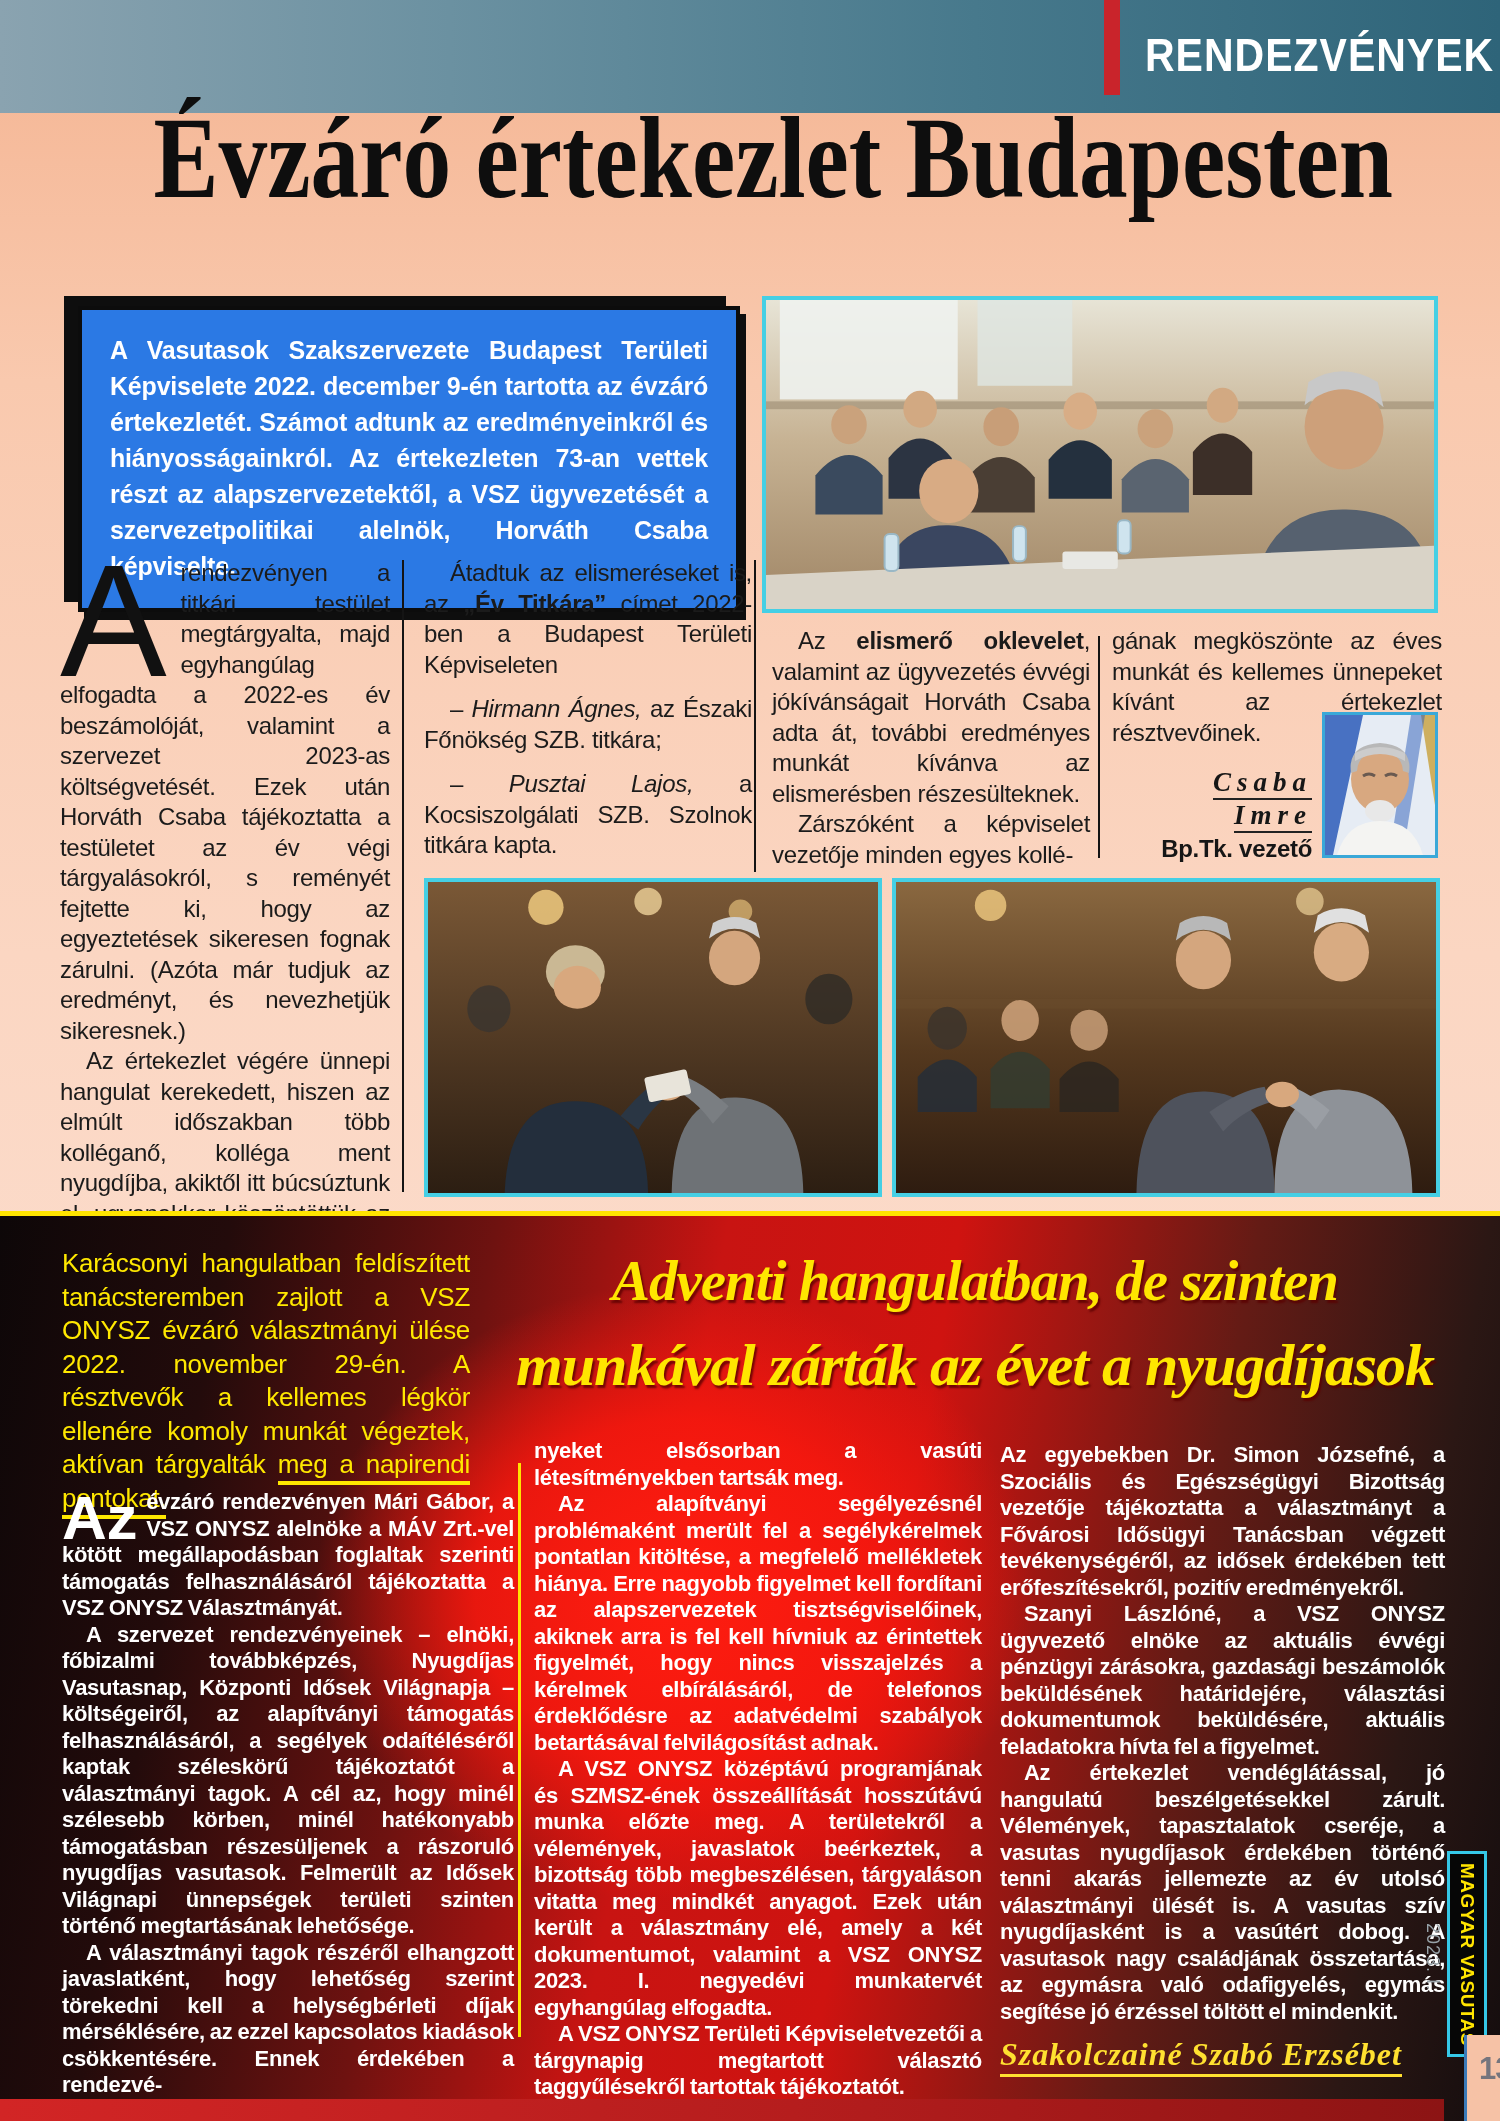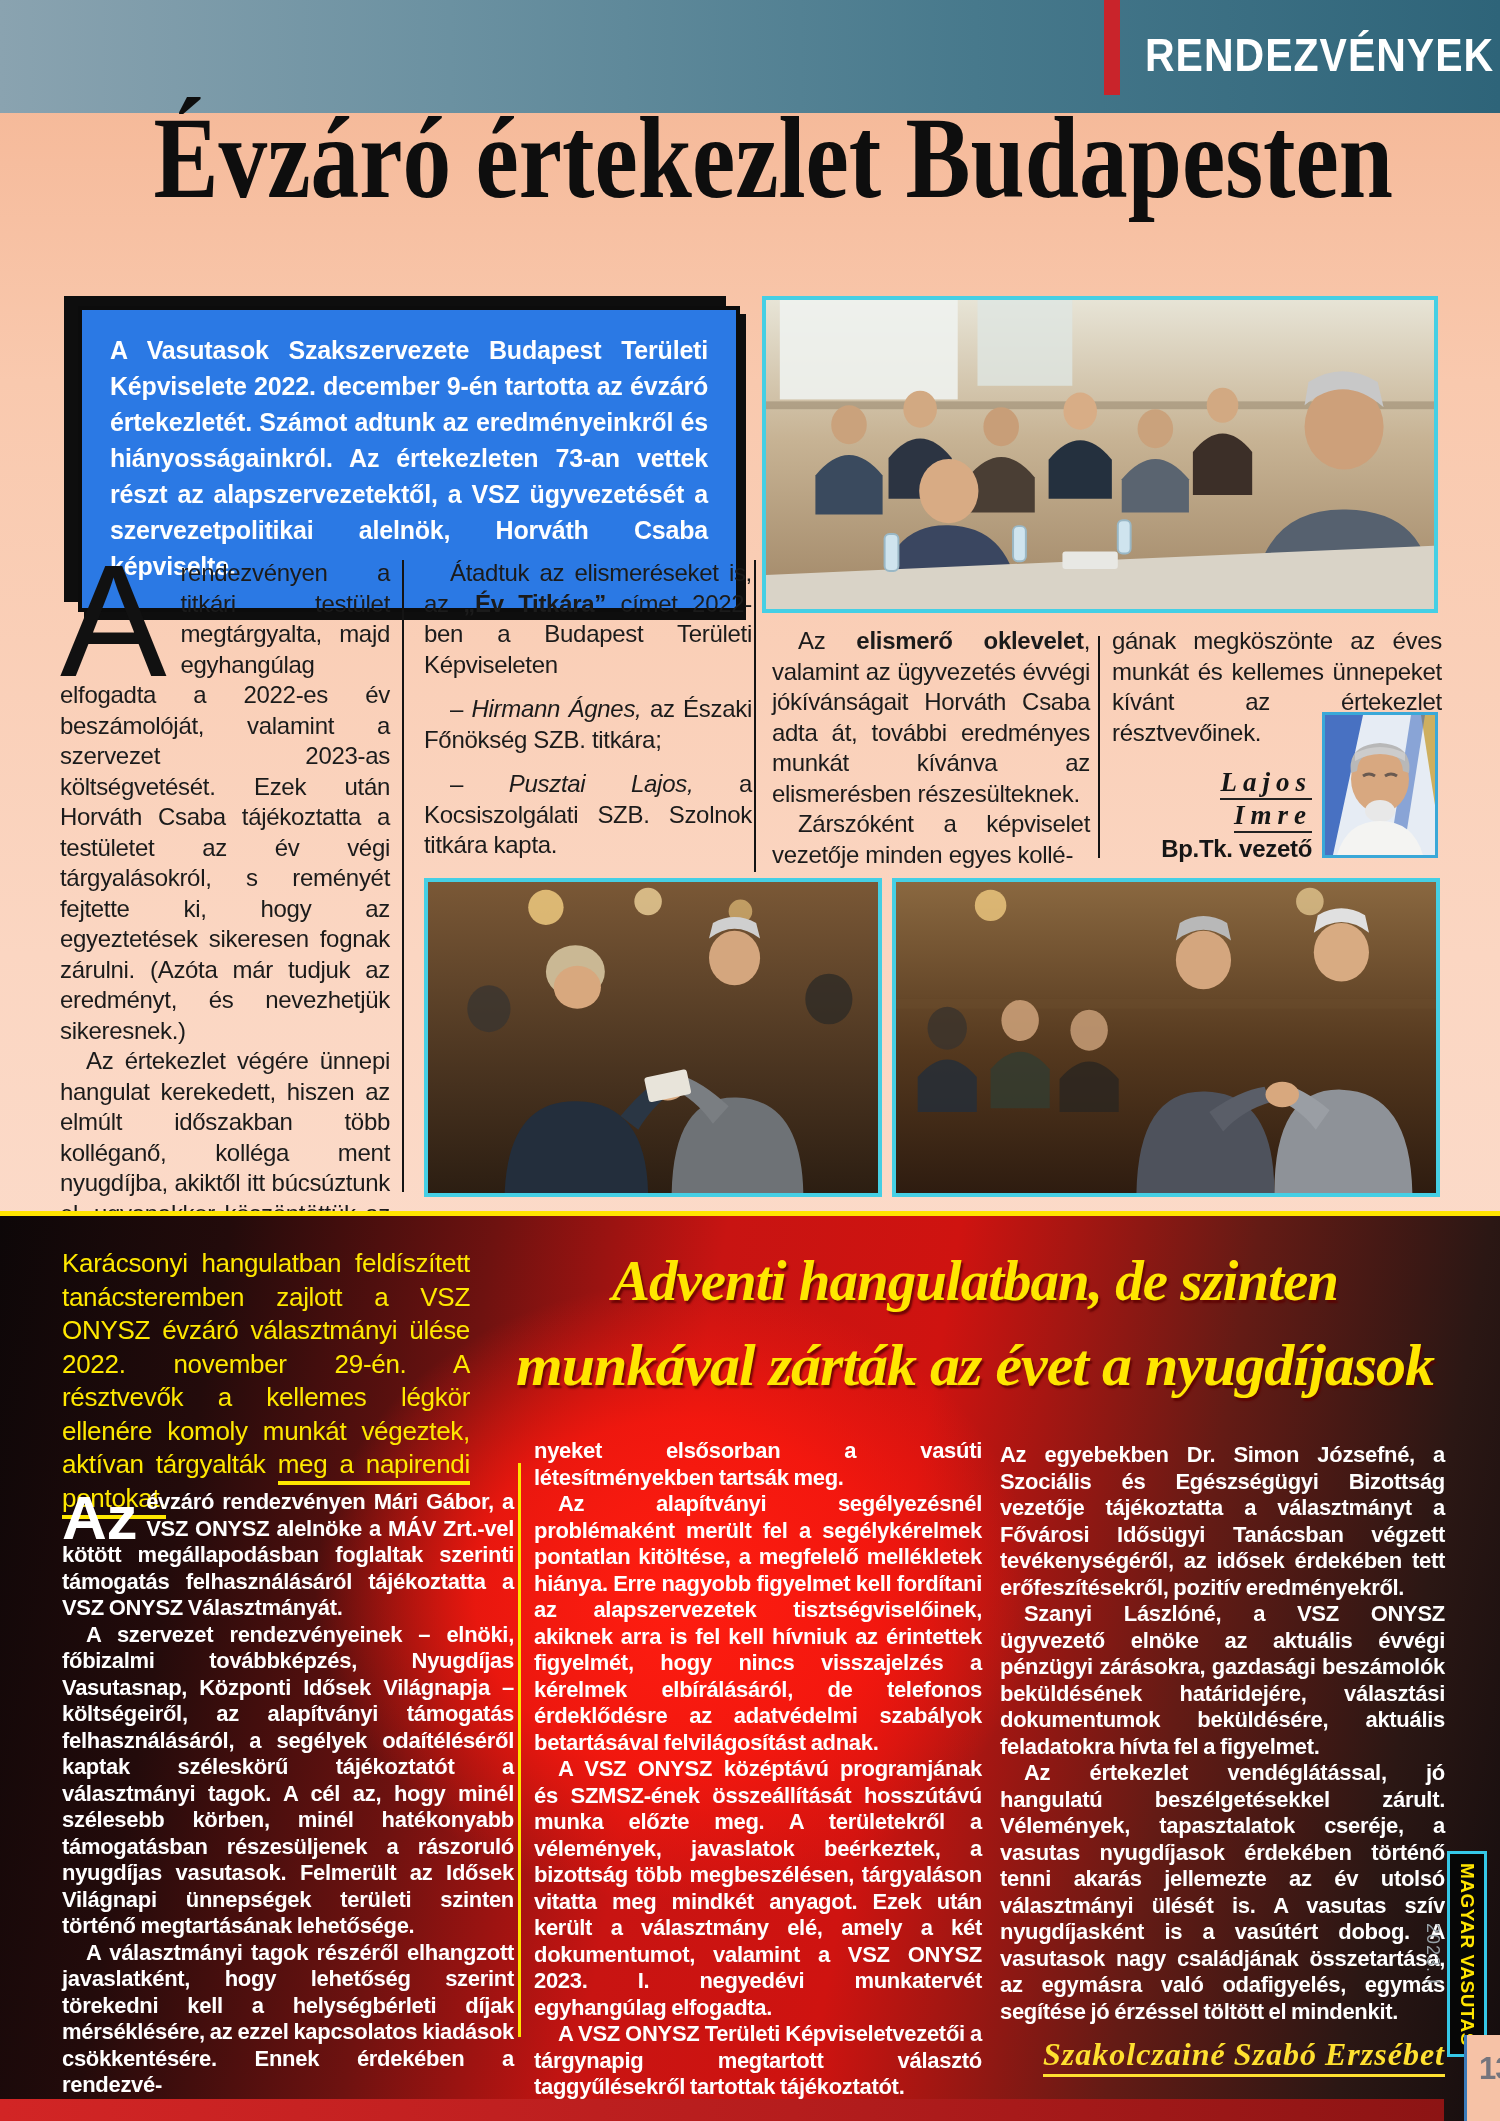--- a/index.html
+++ b/index.html
@@ -77,21 +77,21 @@
   .bcol{position:absolute;color:#fff;font-weight:bold;font-size:22px;line-height:26.5px;
         letter-spacing:-0.3px;word-spacing:-1px;text-align:justify;}
   .bcol p{margin:0;}
   .bcol p.ind{text-indent:24px;}
   .colA{left:62px;top:278px;width:452px;}
   .colB{left:534px;top:227px;width:448px;}
   .colC{left:1000px;top:231px;width:445px;}
   .dc2{float:left;font-size:62px;line-height:48px;font-weight:bold;margin:5px 9px 0 0;color:#fff;}
   .ydiv{position:absolute;left:518px;top:252px;width:3px;height:574px;background:#ffe400;}
 
-  .sigC{margin-top:16px;text-align:right;}
+  .sigC{margin-top:16px;text-align:left;}
   .sigC span{font-family:"Liberation Serif",serif;font-style:italic;font-weight:bold;font-size:32px;
              color:#ffe030;border-bottom:3px solid #ffe030;padding-bottom:2px;letter-spacing:1px;}
 
   
   .spine{position:absolute;left:1447px;top:640px;width:40px;height:206px;box-sizing:border-box;
          background:#060606;border:3px solid #35c8e8;
          writing-mode:vertical-rl;text-align:center;line-height:34px;}
   .sp1{color:#ffe400;font-weight:bold;font-size:19px;letter-spacing:0.5px;}
   .sp2{color:#97a2a8;font-size:18px;margin-top:6px;letter-spacing:1px;}
   .corner{position:absolute;left:1444px;top:824px;width:56px;height:86px;background:#f6c2a6;
@@ -176,21 +176,21 @@
     <p class="ind"><span>Az </span><b>elismerő oklevelet</b><span>, valamint az ügyvezetés évvégi jókívánságait Horváth Csaba adta át, további eredményes munkát kívánva az elismerésben részesülteknek.</span></p>
     <p class="ind">Zárszóként a képviselet vezetője minden egyes kollé-</p>
   </div>
   <div class="vdiv vd3"></div>
 
   <div class="col col4">
     <p>gának megköszönte az éves munkát és kellemes ünnepeket kívánt az értekezlet résztvevőinek.</p>
   </div>
 
   <div class="bartus-sign">
-    <div class="bline"><span>Lajos</span></div>
+    <div class="bline"><span>Csaba</span></div>
     <div class="bline"><span>Imre</span></div>
     <div class="brole">Bp.Tk. vezető</div>
   </div>
   <div class="photo bartus-photo">
     <svg viewBox="0 0 110 140" preserveAspectRatio="none">
       <rect width="110" height="140" fill="#e6ecf4"></rect>
       <path d="M0,0 L38,0 L8,140 L0,140z" fill="#2b5cb8" opacity="0.85"></path>
       <path d="M96,0 L110,0 L110,90z" fill="#c8a03a" opacity="0.8"></path>
       <path d="M86,0 L100,0 L78,140 L64,140z" fill="#2b5cb8" opacity="0.5"></path>
       <ellipse cx="55" cy="64" rx="29" ry="34" fill="#d8a880"></ellipse>

